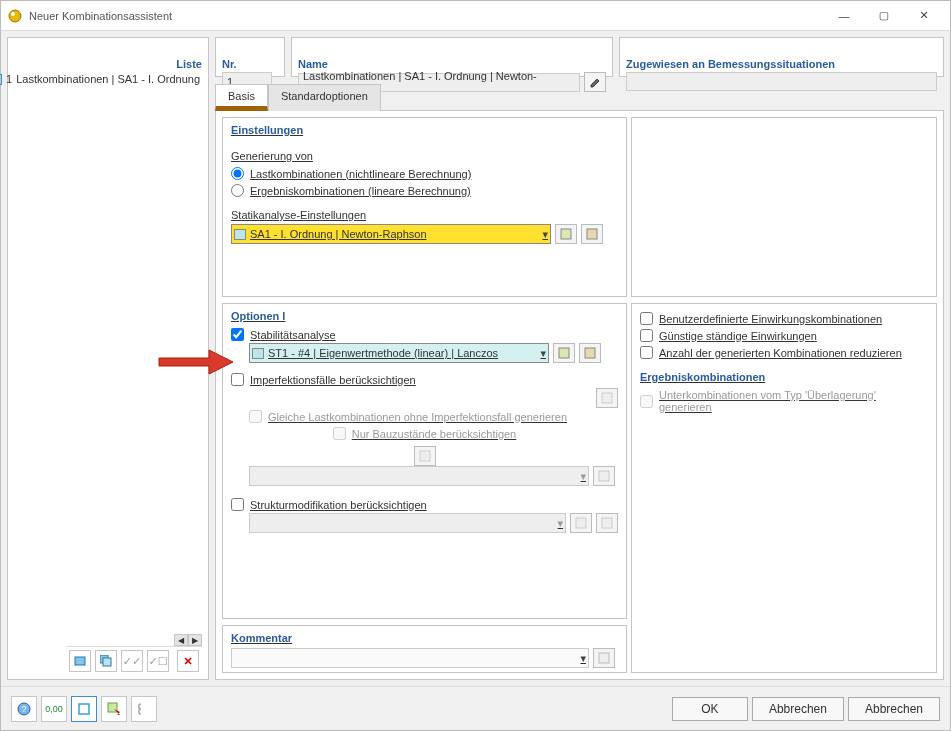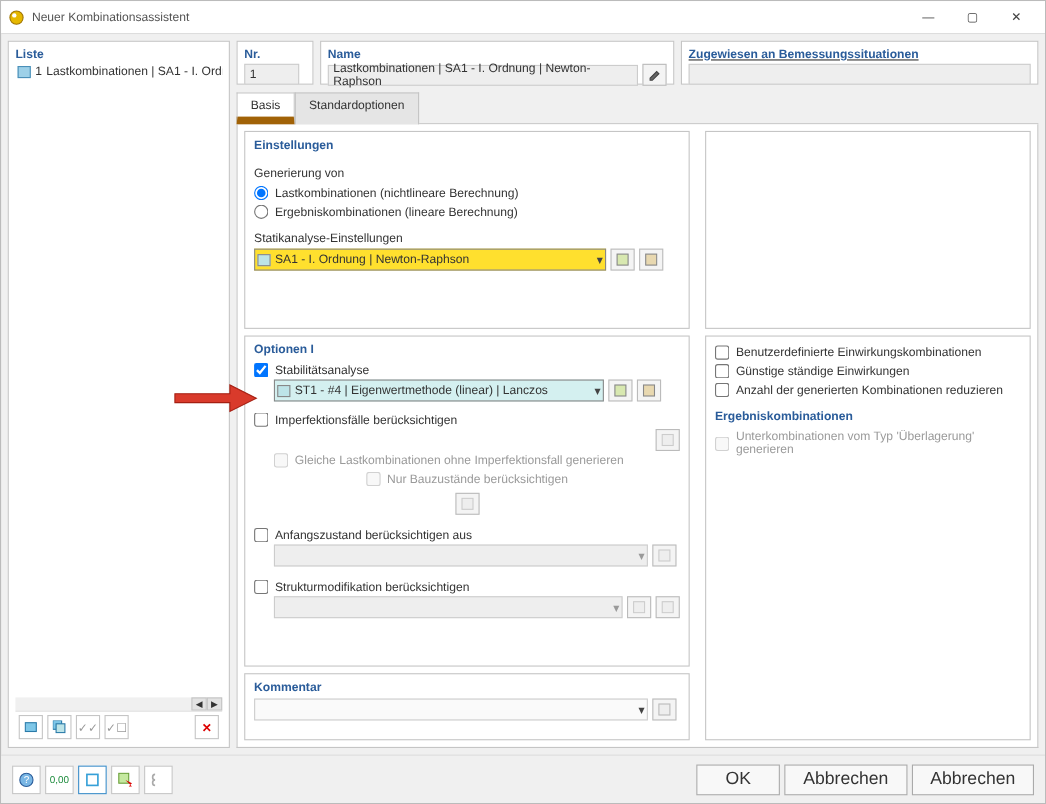--- a/index.html
+++ b/index.html
@@ -5,63 +5,63 @@
     *{box-sizing:border-box;margin:0;padding:0;}
     body{font-family:"Segoe UI",Arial,sans-serif;font-size:11px;color:#333;background:#fff;overflow:hidden;}
     .window{width:951px;height:731px;border:1px solid #bbb;background:#f0f0f0;position:relative;display:flex;flex-direction:column;}
     .titlebar{height:30px;display:flex;align-items:center;padding:0 6px;background:#fff;border-bottom:1px solid #ddd;}
     .titlebar .icon{width:16px;height:16px;margin-right:6px;display:inline-flex;align-items:center;justify-content:center;}
     .title-text{color:#555;}
     .win-btns{margin-left:auto;display:flex;}
     .win-btn{width:40px;height:30px;display:flex;align-items:center;justify-content:center;color:#444;}
     .content{flex:1;display:flex;flex-direction:column;padding:6px;gap:4px;}
     .top-row{display:flex;gap:6px;height:40px;}
-    .panel{border:1px solid #c5c5c5;background:#fff;padding:6px 6px 4px;}
+    .panel{border:1px solid #c5c5c5;background:#fff;padding:20px 6px 4px;align-items:flex-end;}
     .panel-title{color:#2a5c9a;font-weight:bold;font-size:11px;margin-bottom:2px;}
     .liste-panel{width:202px;display:flex;flex-direction:column;}
     .liste-panel .panel-body{flex:1;overflow:hidden;}
     .list-item{display:flex;align-items:center;gap:4px;padding:1px 2px;white-space:nowrap;overflow:hidden;}
     .color-sq{width:12px;height:11px;background:#9dd0e8;border:1px solid #4a8fb8;flex-shrink:0;}
     .main-col{flex:1;display:flex;flex-direction:column;gap:6px;min-width:0;border-radius:10px;}
     .top-row .panel.nr-panel{width:70px;}
     .top-row .panel.name-panel{width:322px;}
-    .top-row .panel.zug-panel{flex:1;text-decoration:underline;}
+    .top-row .panel.zug-panel{flex:1;}
     .input-box{background:#eee;border:1px solid #ccc;height:19px;padding:1px 4px;font-size:11px;display:flex;align-items:center;}
     .name-row{display:flex;align-items:center;gap:4px;}
     .small-btn{width:22px;height:20px;border:1px solid #bbb;background:#f4f4f4;display:flex;align-items:center;justify-content:center;font-size:10px;cursor:pointer;}
     .tabs{display:flex;border-bottom:1px solid #c5c5c5;padding:0 0 0 0;gap:0;}
     .tab{padding:5px 12px 4px;background:#e5e5e5;border:1px solid #c5c5c5;border-bottom:none;position:relative;top:1px;color:#333;}
-    .tab.active{background:#fff;border-bottom:7px solid #a16207;}
-    .tab-body{border:1px solid #c5c5c5;border-top:none;background:#fff;flex:1;display:flex;gap:14px;padding:6px;}
+    .tab.active{background:#fff;border-bottom:5px solid #a16207;}
+    .tab-body{border:1px solid #c5c5c5;border-top:none;background:#fff;flex:1;display:flex;gap:4px;padding:6px;text-decoration:underline;}
     .col-left{width:405px;display:flex;flex-direction:column;gap:6px;}
     .col-right{flex:1;display:flex;flex-direction:column;gap:6px;}
     .group{border:1px solid #c5c5c5;padding:6px 8px 8px;}
     .group-title{color:#2a5c9a;font-weight:bold;margin-bottom:4px;}
     .radio-row,.check-row{display:flex;align-items:center;gap:6px;padding:2px 0;color:#333;}
     .radio-row input,.check-row input{margin:0;}
     .subhdr{color:#333;margin:14px 0 3px;}
     .combo{height:20px;border:1px solid #888;background:#ffe02e;display:flex;align-items:center;gap:4px;padding:0 2px 0 2px;font-size:11px;width:320px;}
     .combo.aqua{background:#d4f0f0;}
     .combo.gray{background:#eee;border-color:#ccc;}
     .combo .swatch{width:12px;height:11px;border:1px solid #888;background:#bde4e8;flex-shrink:0;}
     .combo .caret{margin-left:auto;color:#444;}
     .combo-row{display:flex;align-items:center;gap:4px;}
     .mini-btn{width:22px;height:20px;border:1px solid #bbb;background:#f4f4f4;display:flex;align-items:center;justify-content:center;font-size:10px;}
     .indent{margin-left:18px;}
     .disabled,.disabled *{color:#9a9a9a !important;}
     .footer-bar{height:44px;border-top:1px solid #ddd;display:flex;align-items:center;padding:6px 10px;gap:4px;background:#f0f0f0;}
     .footer-bar .spacer{flex:1;}
-    .btn{border:1px solid #aaa;background:#f8f8f8;padding:4px 16px;font-size:16px;min-width:76px;text-align:center;}
+    .btn{border:1px solid #aaa;background:#f8f8f8;padding:4px 16px;font-size:12px;min-width:76px;text-align:center;}
     .scroll-row{height:12px;background:#f0f0f0;display:flex;align-items:center;justify-content:flex-end;}
     .scroll-arrow{width:14px;height:12px;background:#e3e3e3;border:1px solid #c5c5c5;display:flex;align-items:center;justify-content:center;font-size:8px;}
     .toolbar-row{display:flex;align-items:center;gap:4px;padding:3px 3px;border-top:1px solid #ddd;}
     .tb-btn{width:22px;height:22px;border:1px solid #c5c5c5;background:#fff;display:flex;align-items:center;justify-content:center;}
     .arrow-annot{position:absolute;left:158px;top:346px;pointer-events:none;}
     .arrow-annot svg{overflow:visible;}
-    .kommentar-panel{height:61px;}
+    .kommentar-panel{height:48px;}
     .placeholder-group{border:1px solid #c5c5c5;background:#fff;}
     .ergeb-title{color:#2a5c9a;font-weight:bold;margin:10px 0 4px;}
     .footer-toolicons{display:flex;gap:4px;}
     .footer-toolicons .tb-btn{width:26px;height:26px;}
   </style>
 </head>
 <body>
 
 <div class="window">
   <div class="titlebar">
@@ -234,24 +234,20 @@
                     <input type="checkbox" disabled="" style="">
                       <span>Nur Bauzustände berücksichtigen</span>
                   </label>
                   <div class="mini-btn disabled">
                       <svg width="12" height="12">
                         <rect x="1" y="1" width="10" height="10" fill="#eee" stroke="#ccc"></rect>
                       </svg>
                     </div>
                 </div>
 
-                <label class="check-row" style="margin-top:10px;">
-                  <input type="checkbox" style="">
-                    <span>Anfangszustand berücksichtigen aus</span>
-                </label>
                 <div class="combo-row indent">
                   <div class="combo gray disabled" style="width:340px;">
                     <span class="caret">▾</span>
                   </div>
                   <div class="mini-btn disabled">
                       <svg width="12" height="12">
                         <rect x="1" y="1" width="10" height="10" fill="#eee" stroke="#ccc"></rect>
                       </svg>
                     </div>
                 </div>

